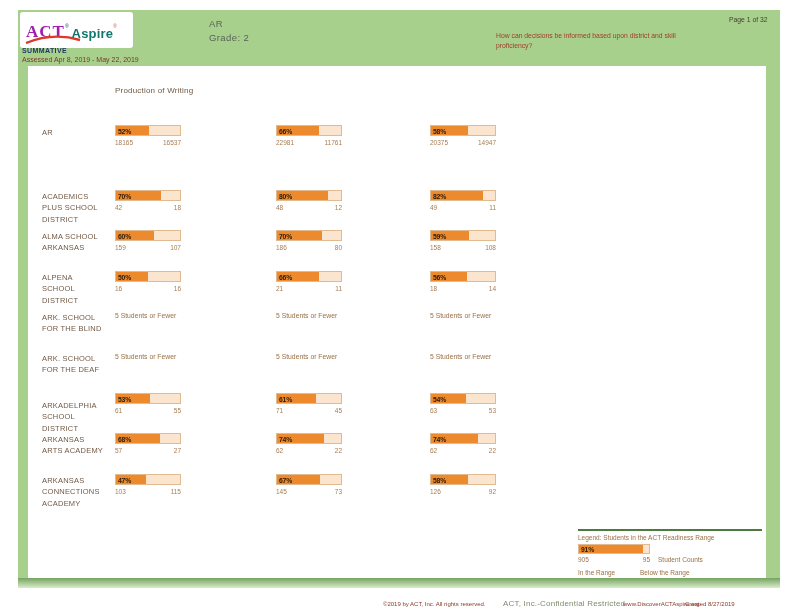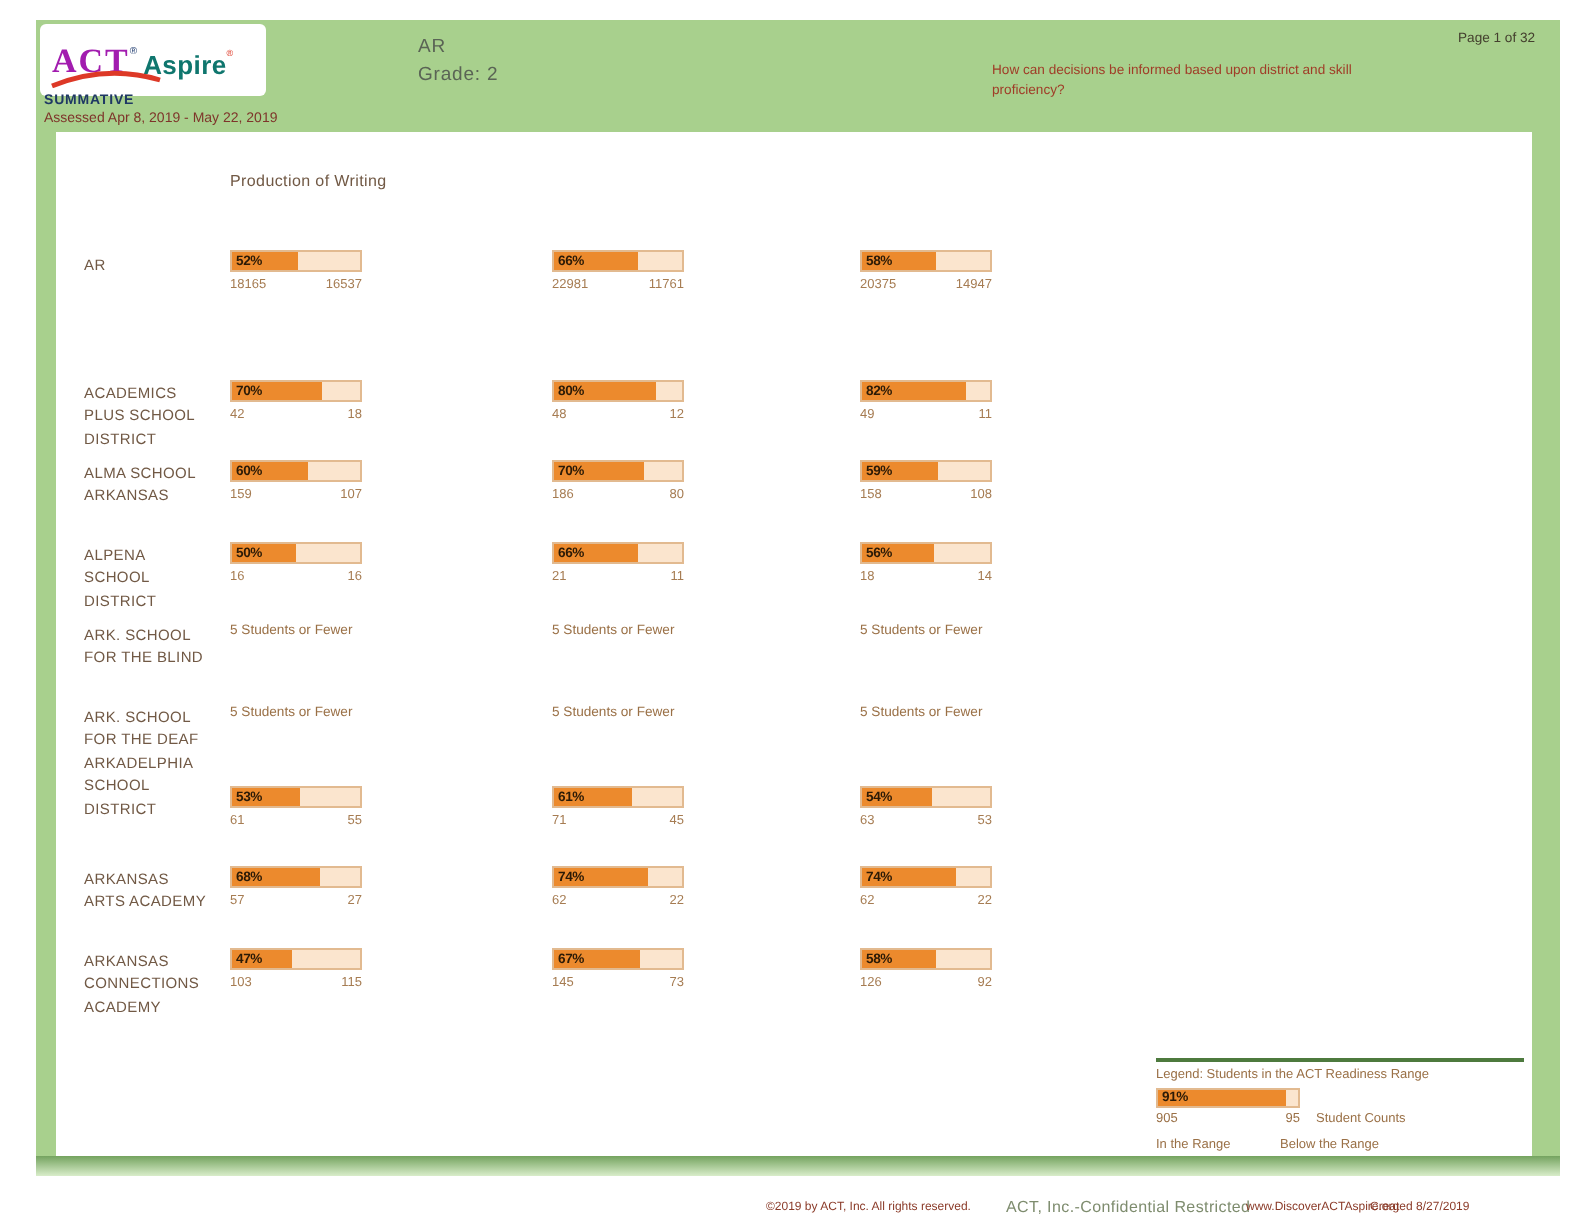--- a/index.html
+++ b/index.html
@@ -101,21 +101,21 @@
 DISTRICT</div>
   <div class="abs row-label" style="top:231px">ALMA SCHOOL
 ARKANSAS</div>
   <div class="abs row-label" style="top:272px">ALPENA
 SCHOOL
 DISTRICT</div>
   <div class="abs row-label" style="top:312px">ARK. SCHOOL
 FOR THE BLIND</div>
   <div class="abs row-label" style="top:353px">ARK. SCHOOL
 FOR THE DEAF</div>
-  <div class="abs row-label" style="top:376px">ARKADELPHIA
+  <div class="abs row-label" style="top:400px">ARKADELPHIA
 SCHOOL
 DISTRICT</div>
   <div class="abs row-label" style="top:434px">ARKANSAS
 ARTS ACADEMY</div>
   <div class="abs row-label" style="top:475px">ARKANSAS
 CONNECTIONS
 ACADEMY</div>
 
   <div class="abs" style="left:115px; top:125px">
     <div class="bar">

